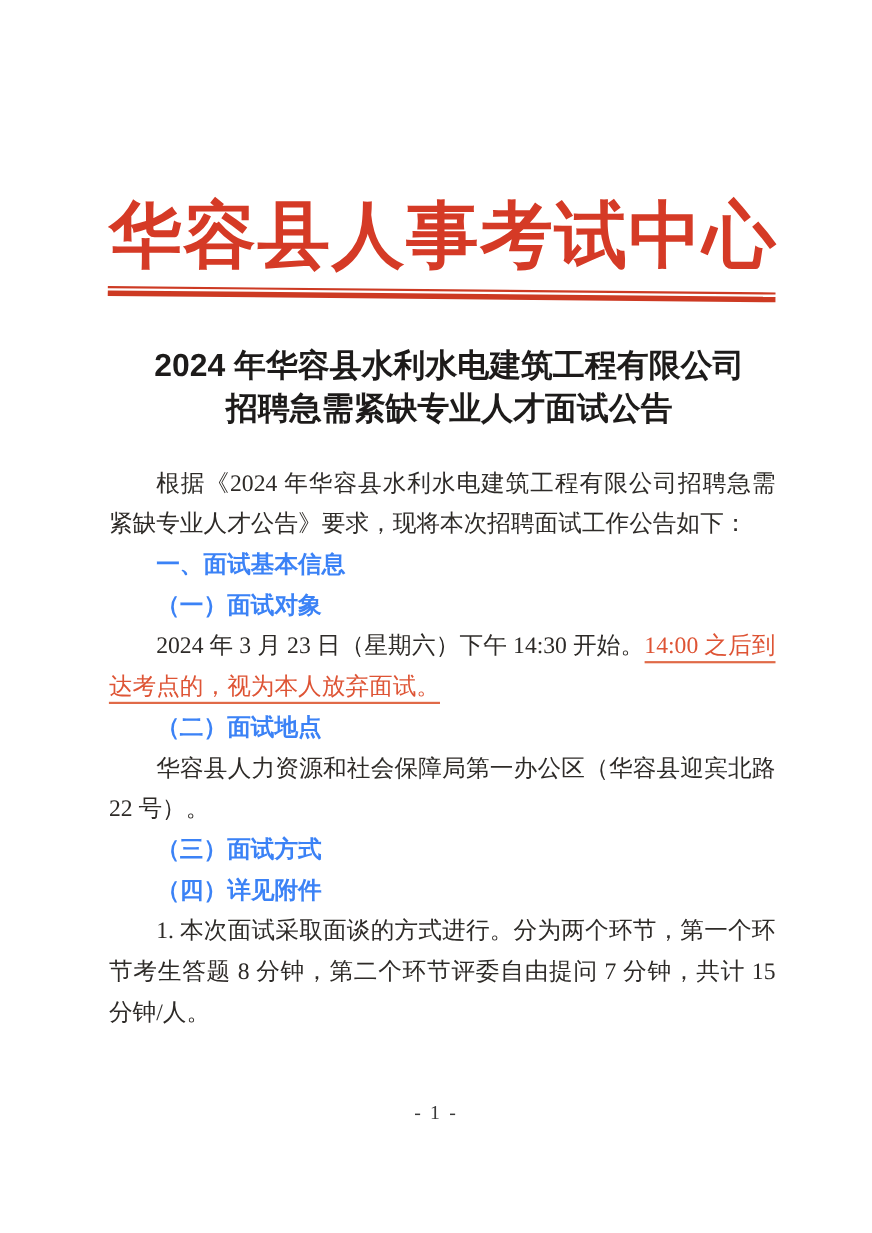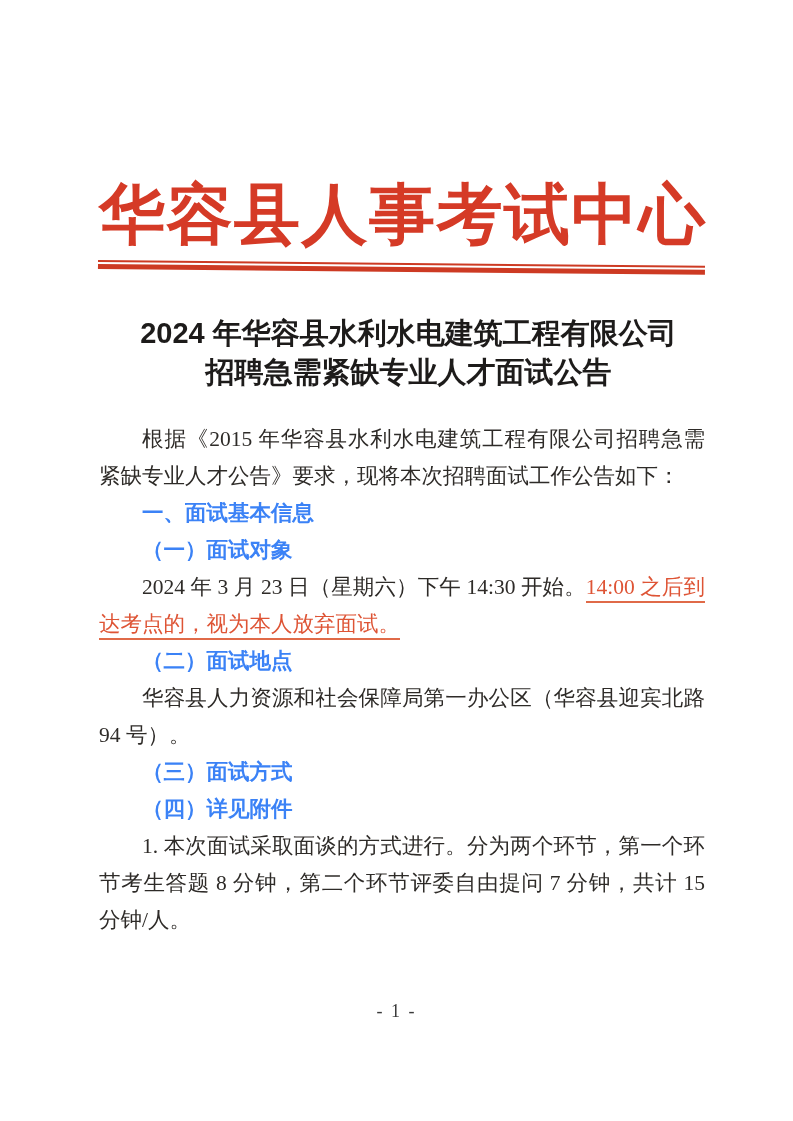--- a/index.html
+++ b/index.html
@@ -77,31 +77,31 @@
     <div class="thin"></div>
     <div class="thick"></div>
   </div>
 
   <h1 class="doc-title">
     <span class="t-line">2024 年华容县水利水电建筑工程有限公司</span>
     <span class="t-line">招聘急需紧缺专业人才面试公告</span>
   </h1>
 
   <main class="body">
-    <p class="para">根据《2015 年华容县水利水电建筑工程有限公司招聘急需紧缺专业人才公告》要求，现将本次招聘面试工作公告如下：</p>
+    <p class="para">根据《2024 年华容县水利水电建筑工程有限公司招聘急需紧缺专业人才公告》要求，现将本次招聘面试工作公告如下：</p>
 
     <p class="para h">一、面试基本信息</p>
 
     <p class="para h">（一）面试对象</p>
 
     <p class="para"><span>2024 年 3 月 23 日（星期六）下午 14:30 开始。</span><span class="warning">14:00 之后到达考点的，视为本人放弃面试。</span></p>
 
     <p class="para h">（二）面试地点</p>
 
-    <p class="para">华容县人力资源和社会保障局第一办公区（华容县迎宾北路 94 号）。</p>
+    <p class="para">华容县人力资源和社会保障局第一办公区（华容县迎宾北路 22 号）。</p>
 
     <p class="para h">（三）面试方式</p>
 
 
     <p class="para h">（四）详见附件</p>
 
     <p class="para">1. 本次面试采取面谈的方式进行。分为两个环节，第一个环节考生答题 8 分钟，第二个环节评委自由提问 7 分钟，共计 15 分钟/人。</p>
   </main>
 
   <footer class="pagenum">- 1 -</footer>

